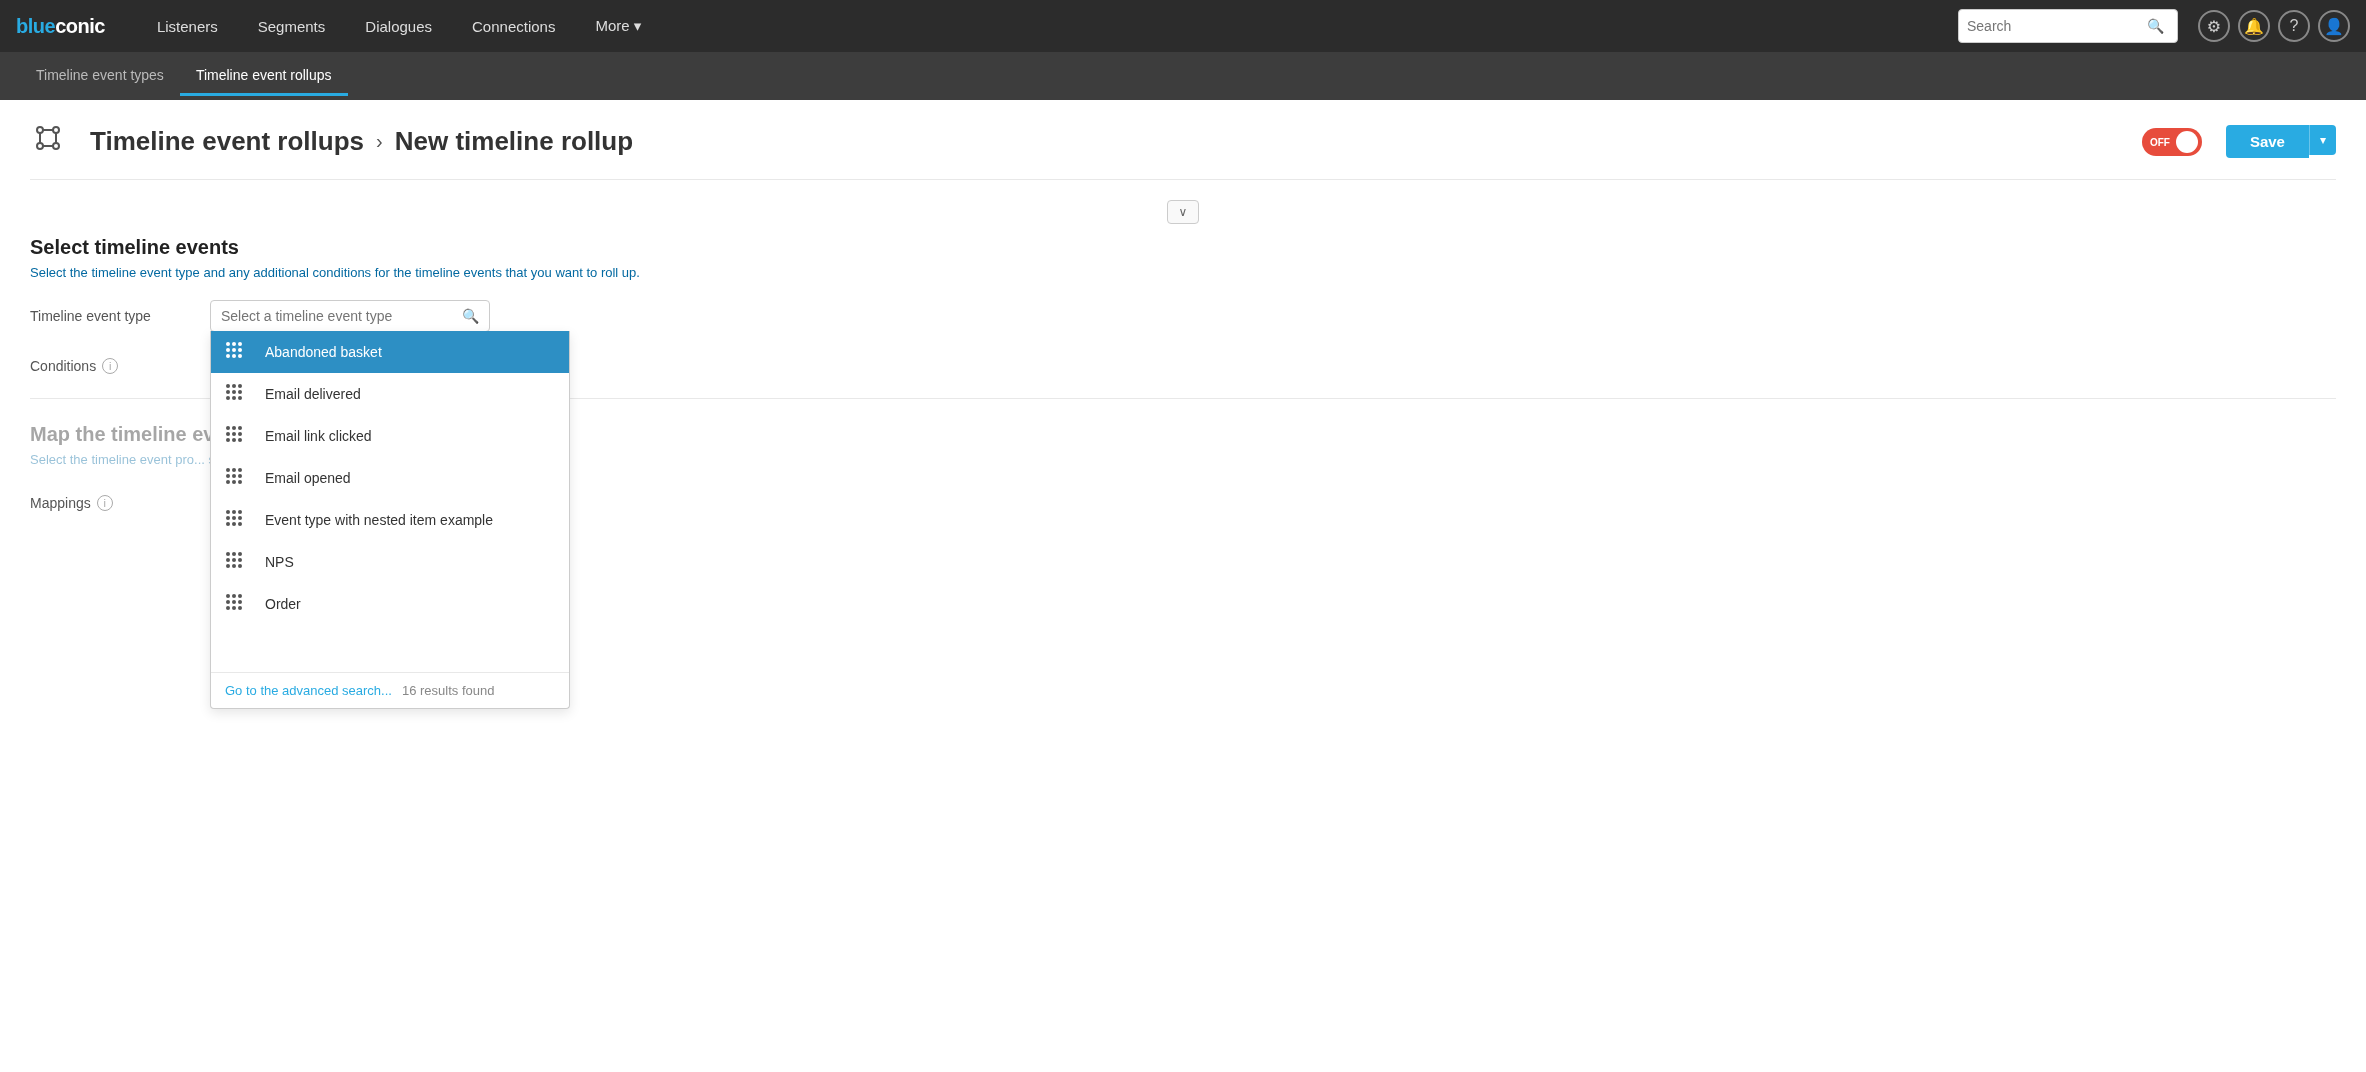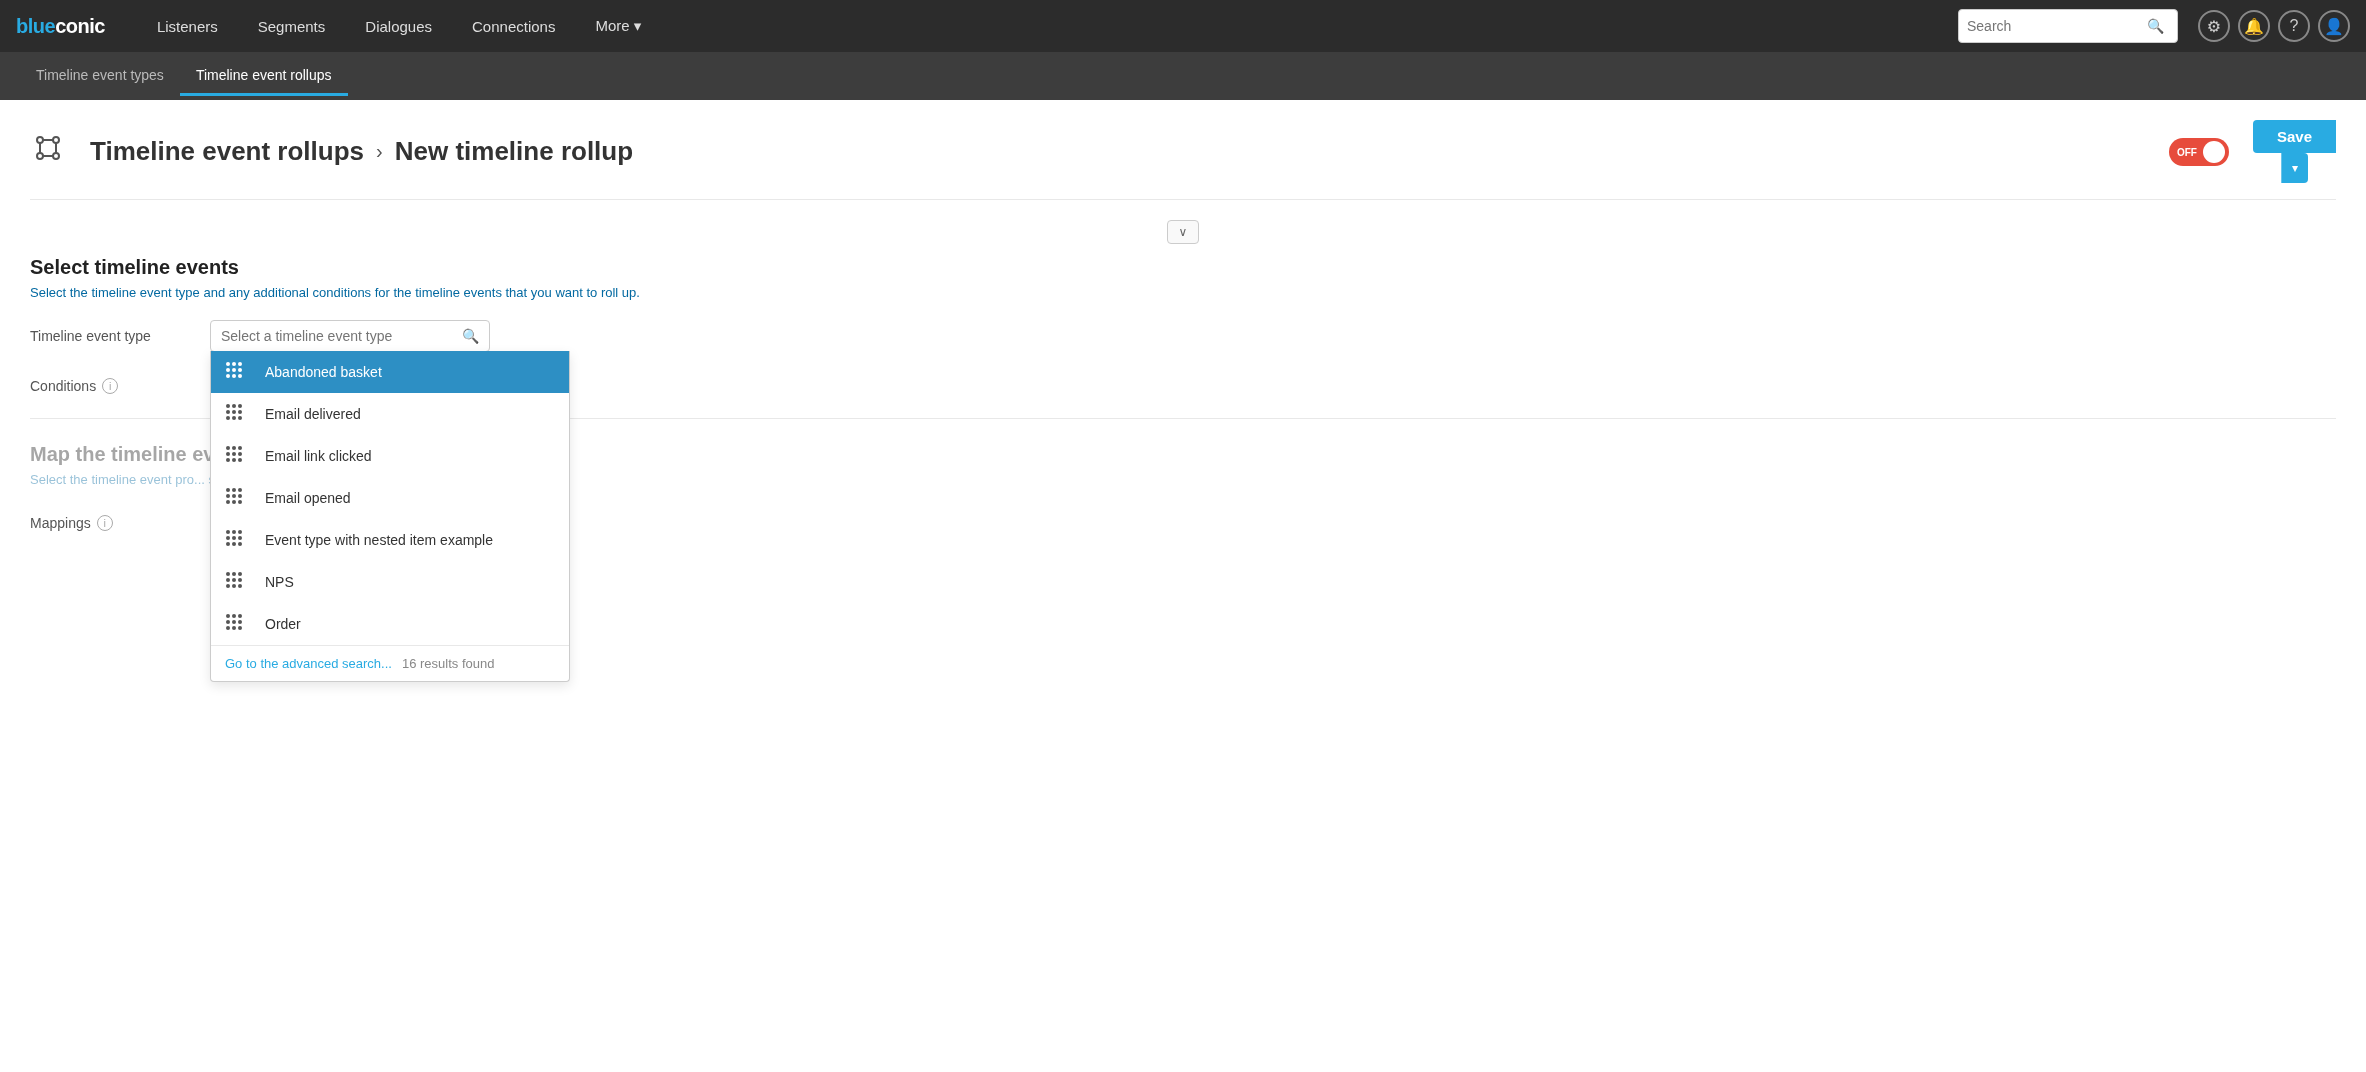--- a/index.html
+++ b/index.html
@@ -187,22 +187,21 @@
       font-weight: 700;
       position: absolute;
       left: 8px;
       top: 50%;
       transform: translateY(-50%);
     }
 
     
     .save-btn-container {
       display: flex;
-      align-items: center;
-      flex-direction: column;
+      align-items: flex-start;
     }
     .save-btn {
       background: #29abe2;
       color: #fff;
       border: none;
       padding: 8px 24px;
       font-size: 15px;
       cursor: pointer;
       font-weight: 600;
       border-radius: 4px 0 0 4px;
@@ -337,20 +336,21 @@
       font-size: 16px;
       flex-shrink: 0;
     }
     .dropdown-footer {
       padding: 10px 14px;
       border-top: 1px solid #e8e8e8;
       display: flex;
       align-items: flex-start;
       gap: 10px;
       font-size: 13px;
+      margin-top: 47px;
     }
     .dropdown-footer-link {
       color: #29abe2;
       cursor: pointer;
       text-decoration: none;
     }
     .dropdown-footer-count {
       color: #888;
     }
 

